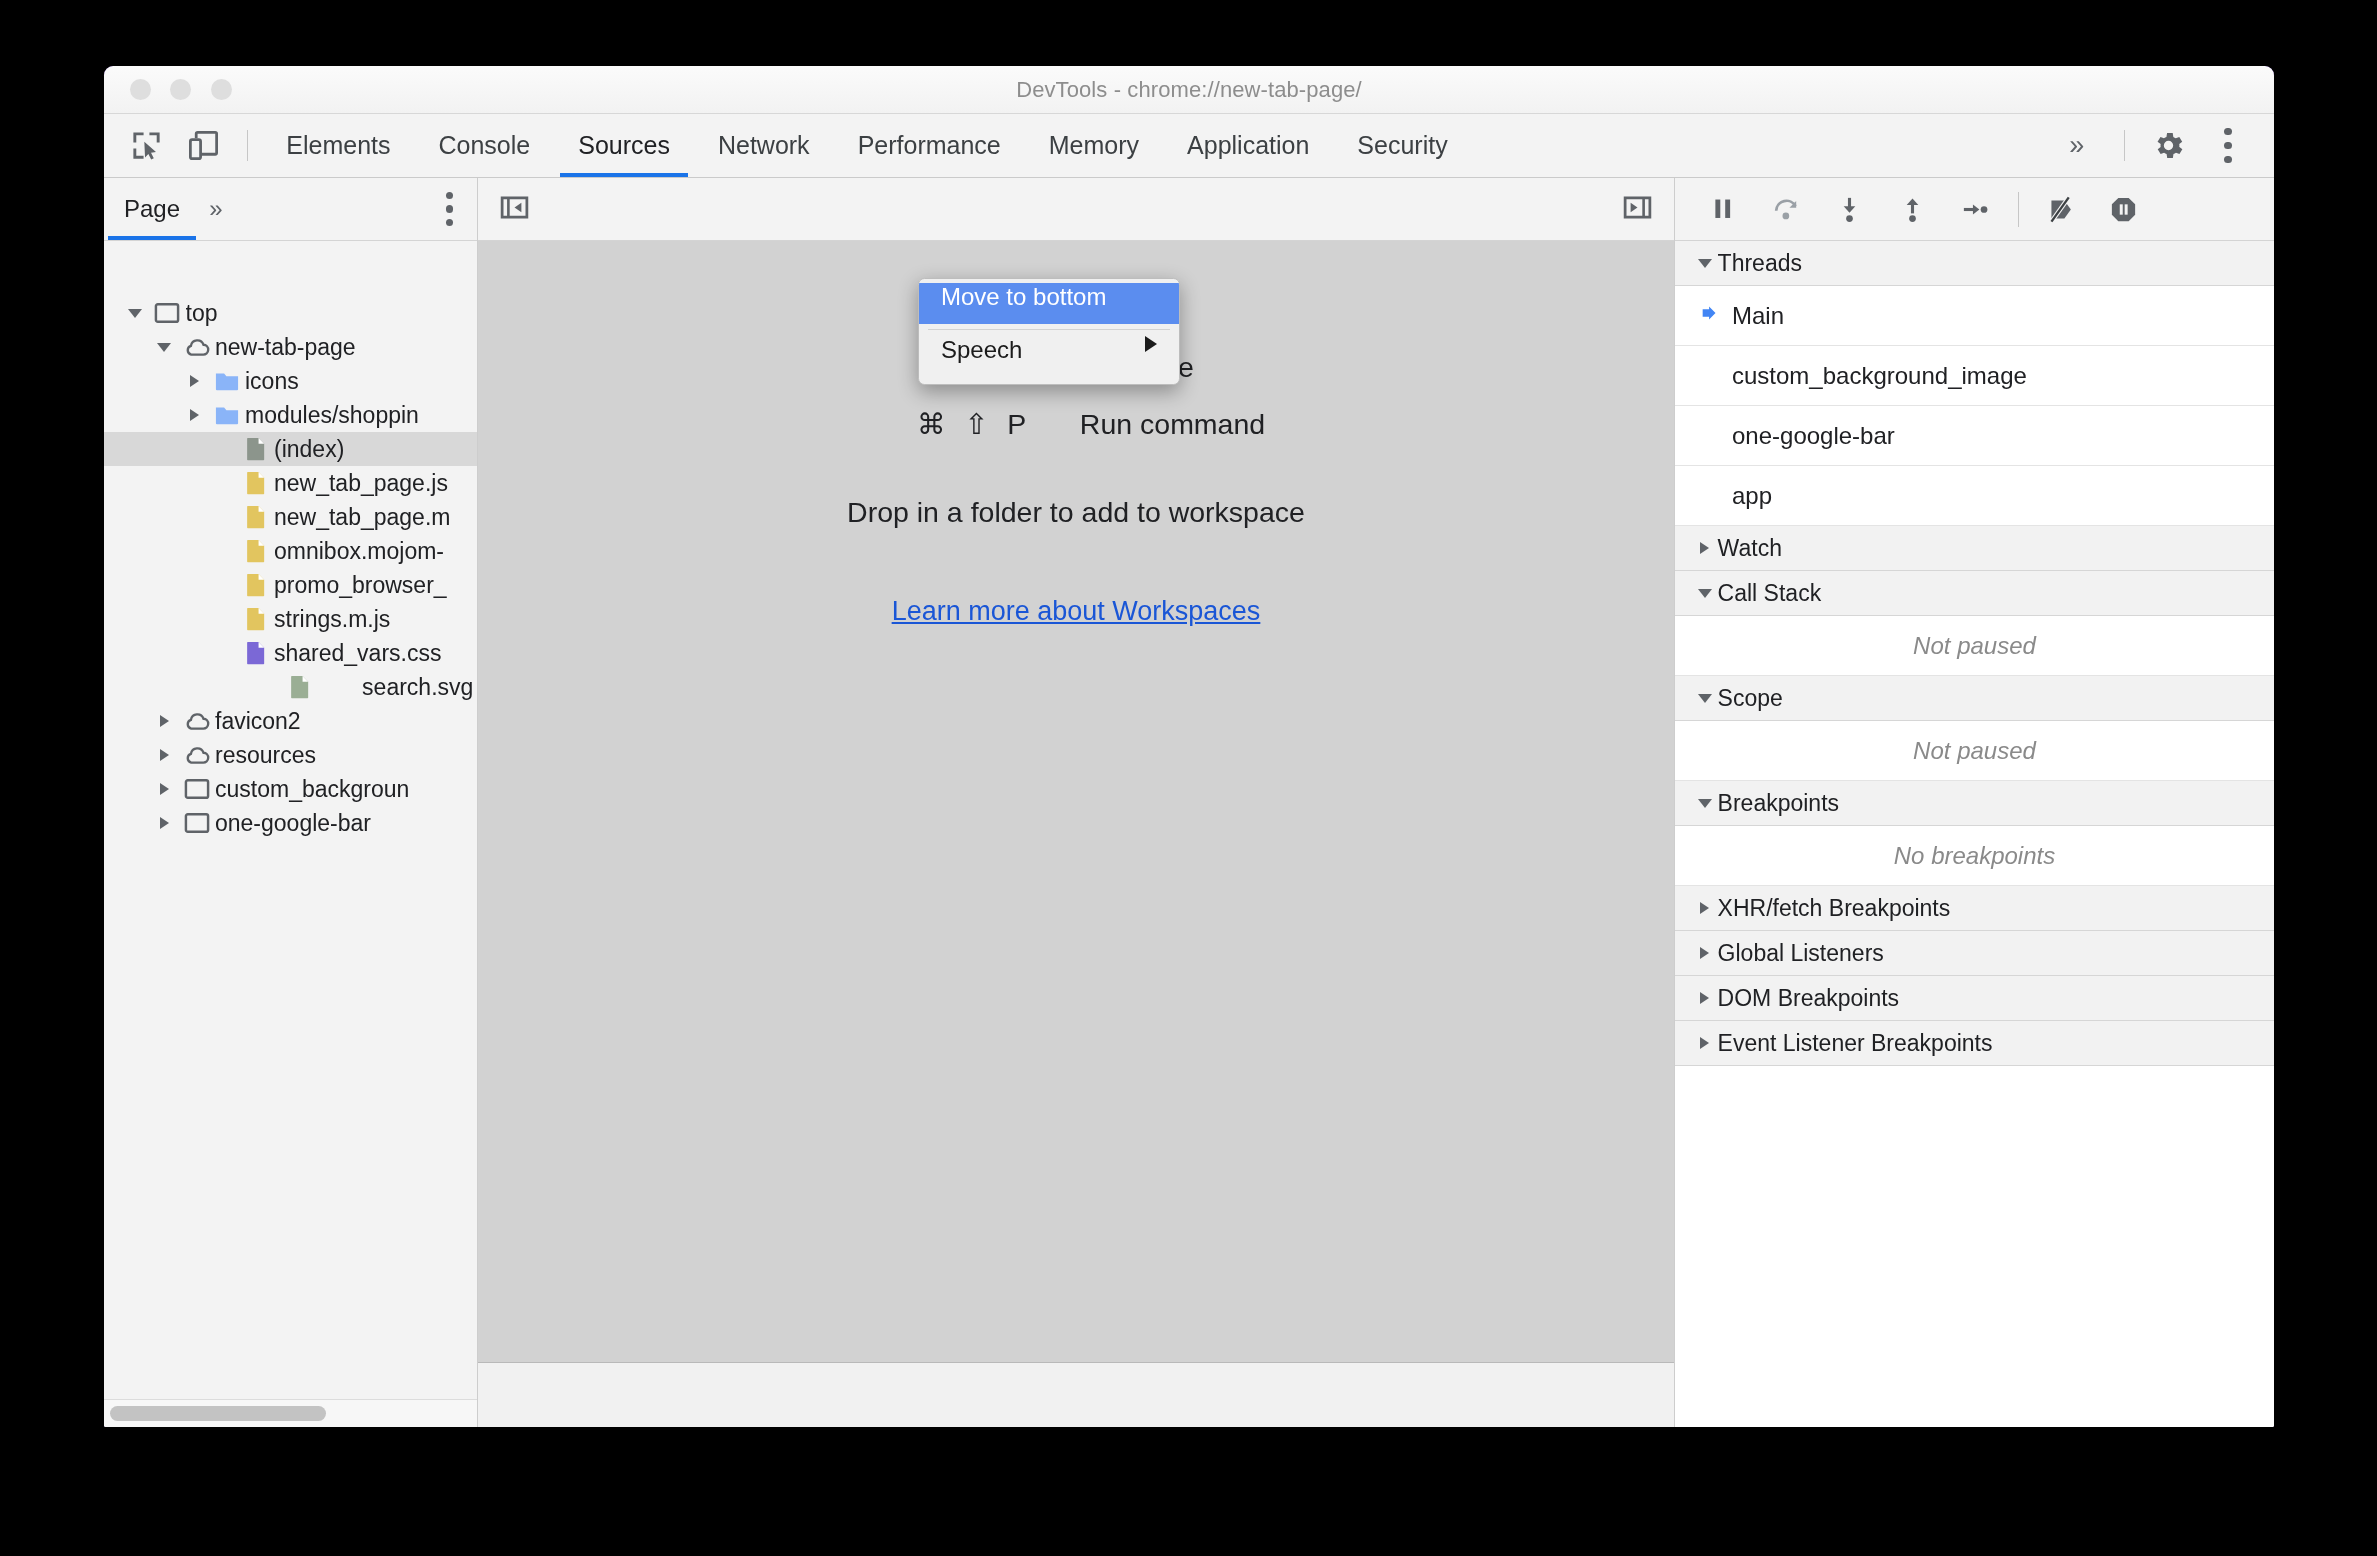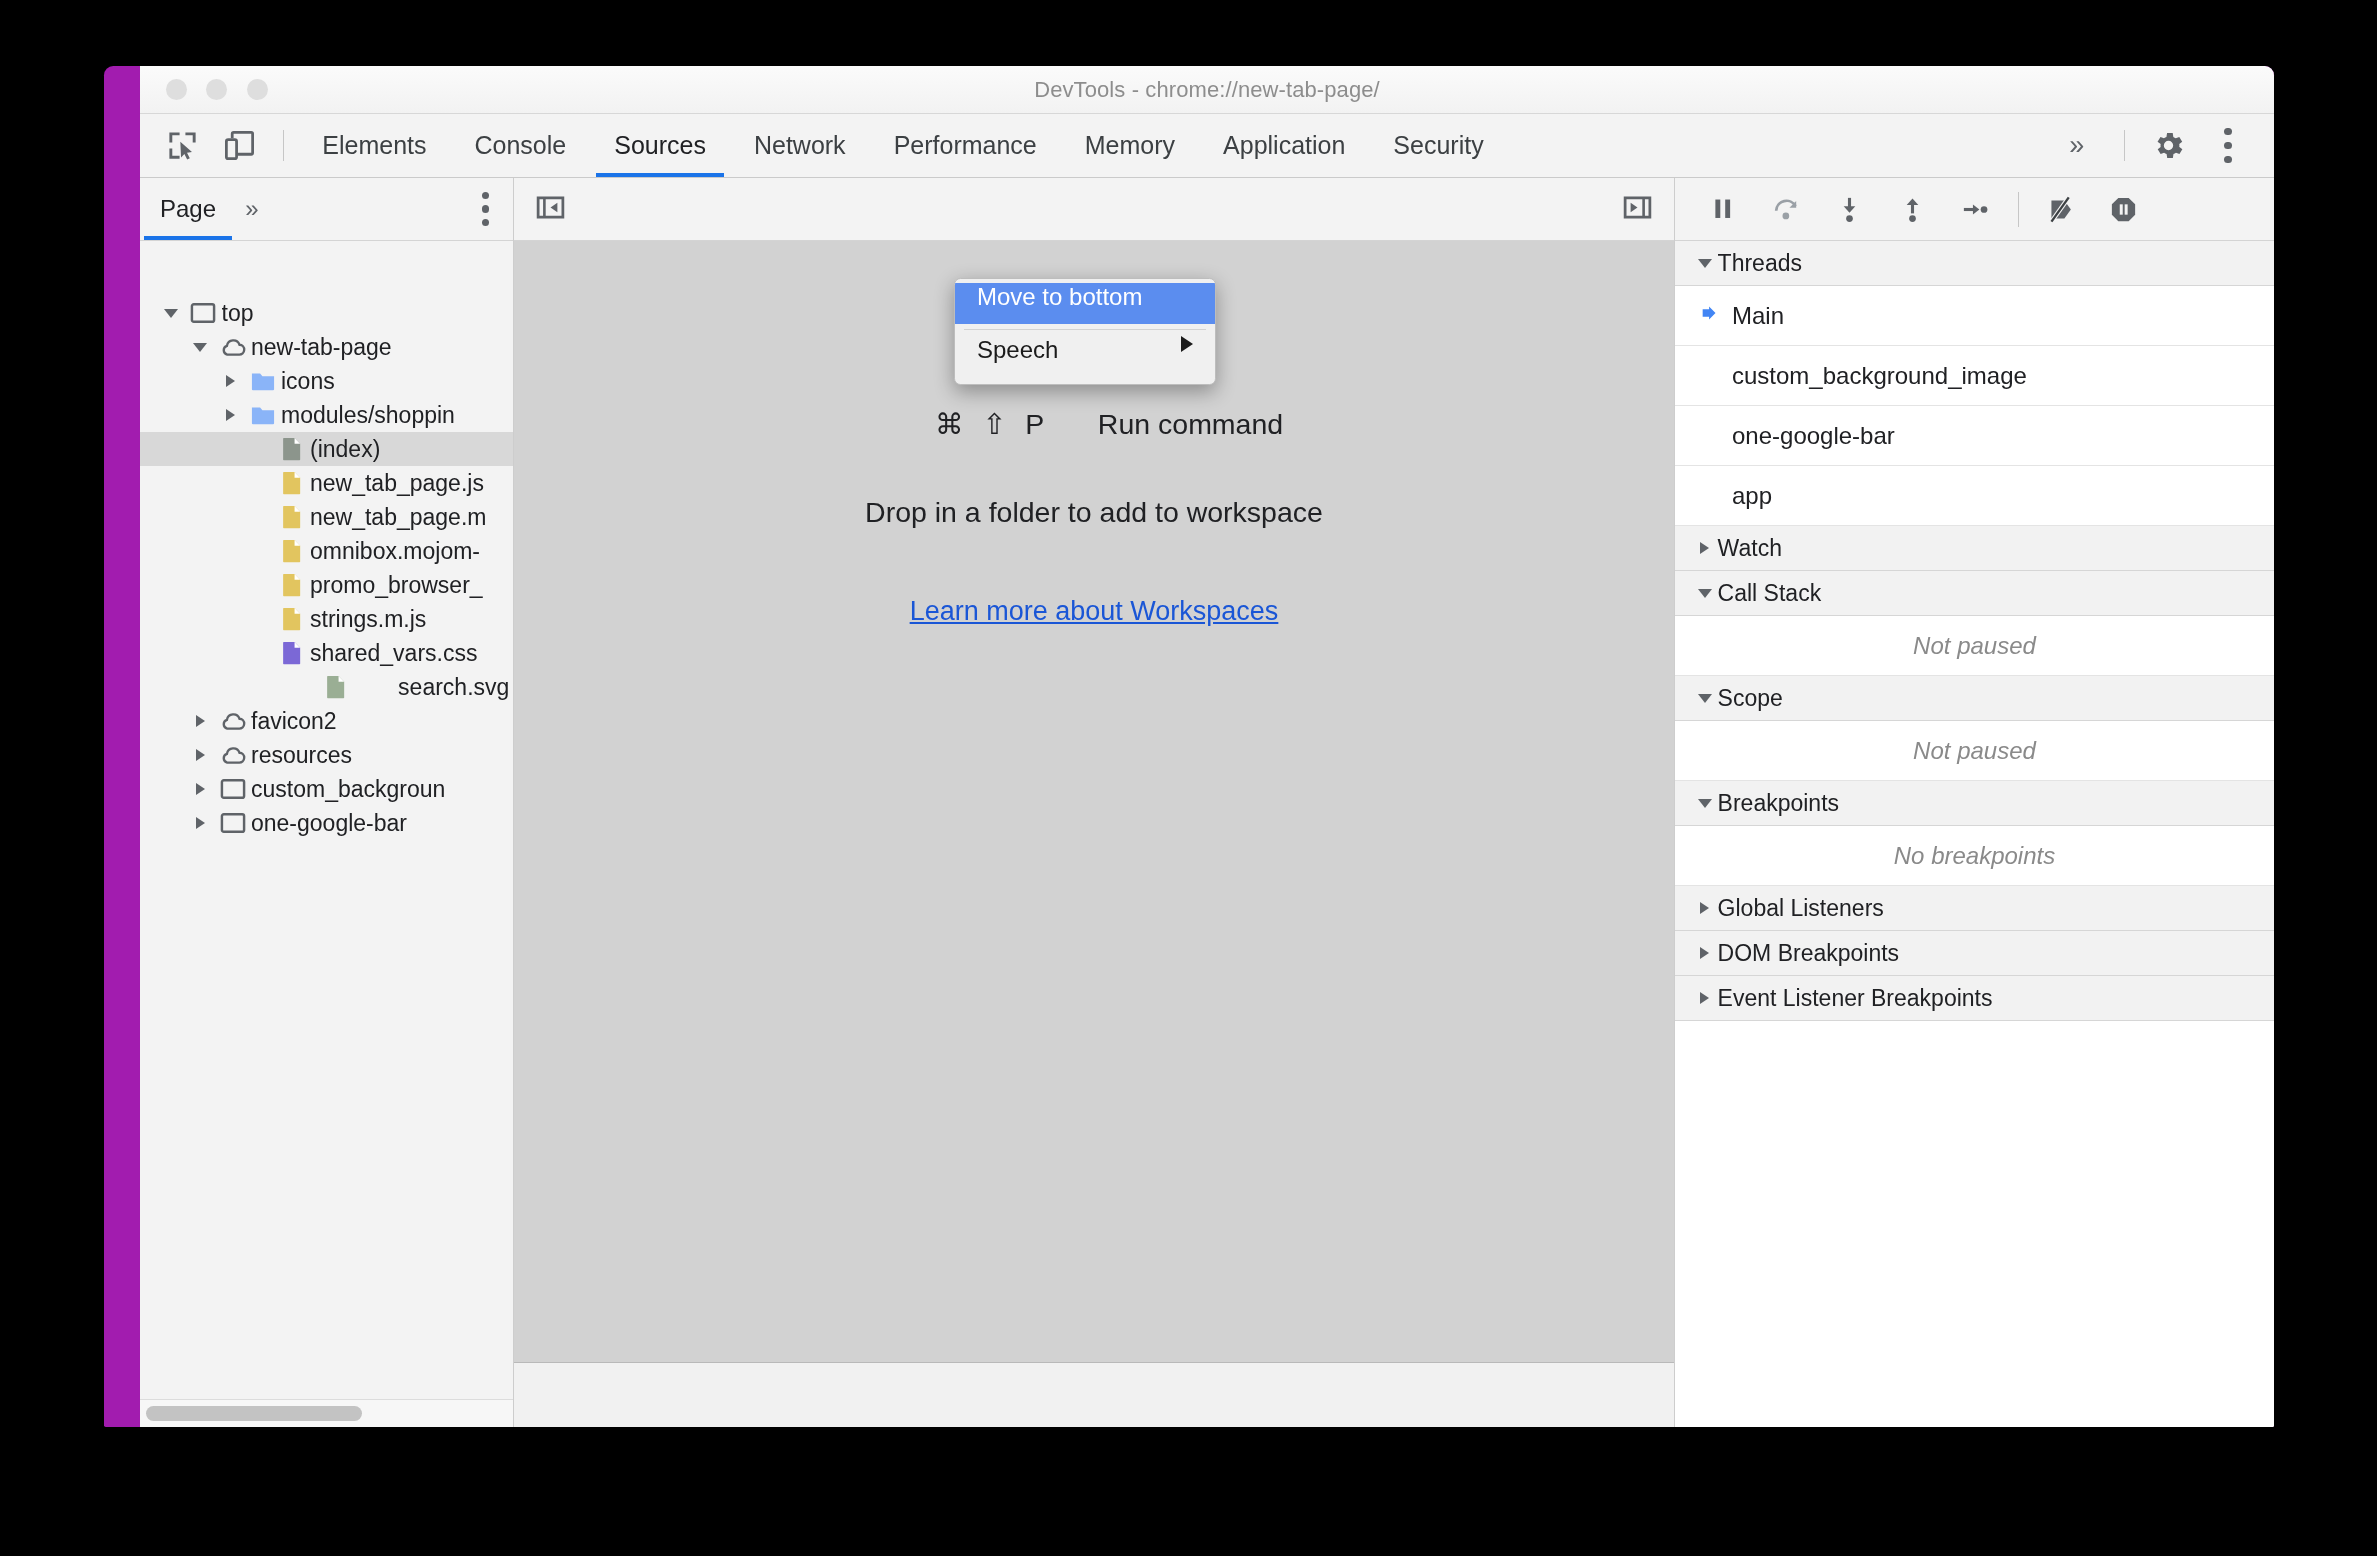--- a/index.html
+++ b/index.html
@@ -8,25 +8,25 @@
     background: #000;
     font-family: "Liberation Sans", sans-serif;
     overflow: hidden;
   }
 
   
   .window {
     position: absolute;
     left: 104px; top: 66px;
     width: 2170px; height: 1361px;
-    background: #a21caf;
+    background: #4c1d95;
     border-radius: 9.2px 9.2px 1.8px 1.8px;
     box-shadow: 0 5.5px 24px rgba(0,0,0,0.55);
     overflow: hidden;
-    display: flex; flex-direction: column; padding-left: 36px;
+    display: flex; flex-direction: column;
   }
 
   
   .titlebar {
     position: relative;
     height: 48px;
     background: linear-gradient(#fbfbfb, #f2f2f2);
     border-bottom: 0.9px solid #d7d7d7;
     flex: 0 0 48px;
     display: flex; align-items: center;
@@ -622,20 +622,26 @@
             <span class="caret">
               <i></i>
             </span>
             <span>Breakpoints</span>
           </div>
           <div class="sect-empty">No breakpoints</div>
           <div class="sect-head collapsed">
             <span class="caret">
               <i></i>
             </span>
+            <span>XHR/fetch Breakpoints</span>
+          </div>
+          <div class="sect-head collapsed">
+            <span class="caret">
+              <i></i>
+            </span>
             <span>Global Listeners</span>
           </div>
           <div class="sect-head collapsed">
             <span class="caret">
               <i></i>
             </span>
             <span>DOM Breakpoints</span>
           </div>
           <div class="sect-head collapsed">
             <span class="caret">

